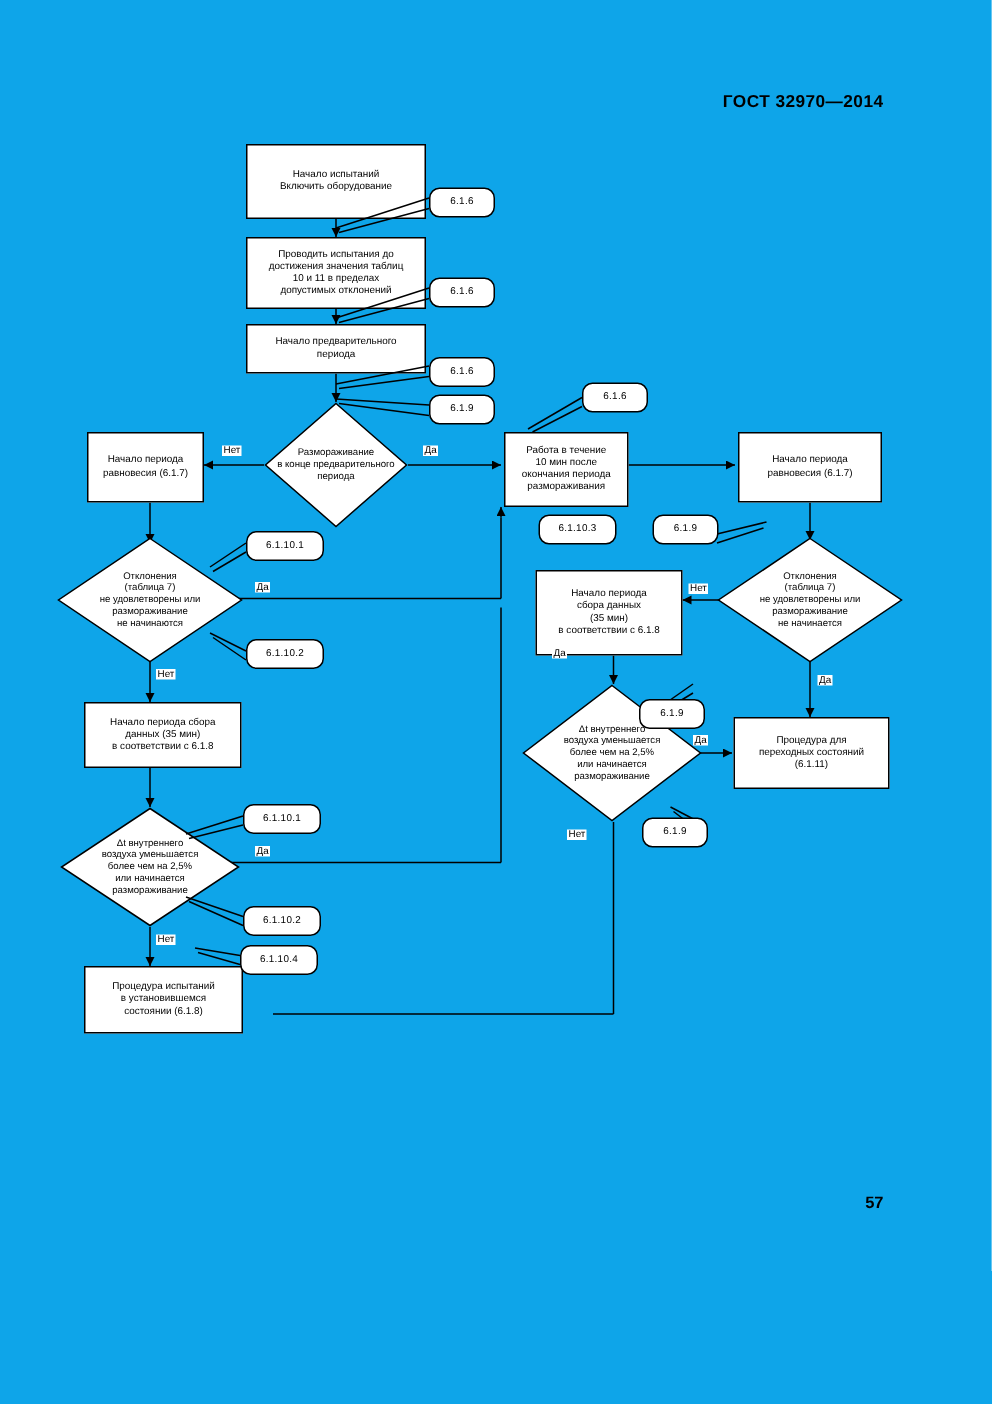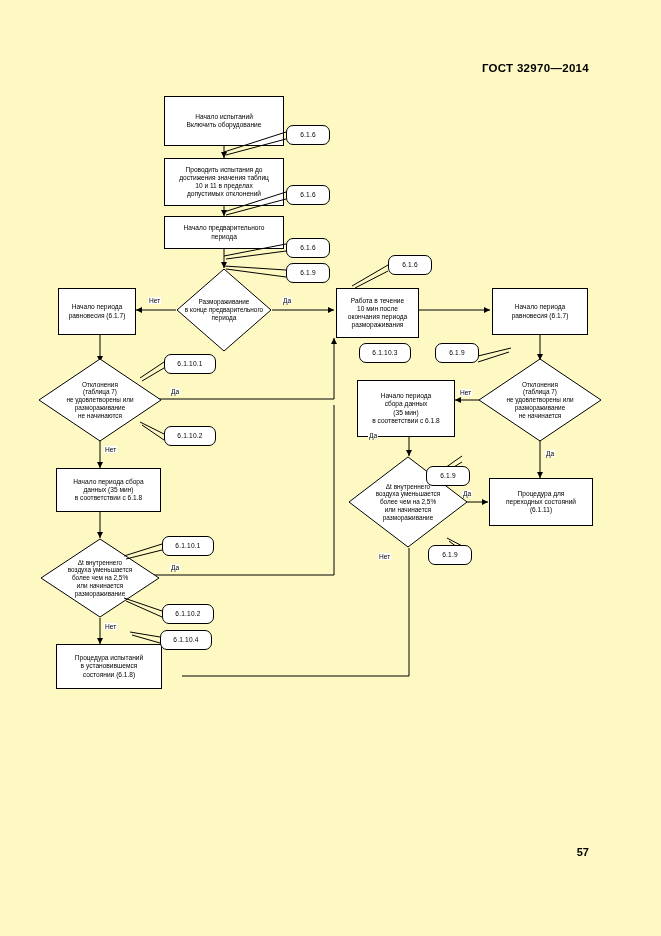--- a/index.html
+++ b/index.html
@@ -1,21 +1,21 @@
 <!DOCTYPE html>
 <html><head>
 <meta charset="utf-8">
 <style>
   html,body{margin:0;padding:0;background:#ffffff;}
   body{width:661px;height:936px;position:relative;overflow:hidden;
        font-family:"Liberation Sans", sans-serif;color:#000;}
-  .page{position:absolute;inset:0;background:#fef9c3;}
+  .page{position:absolute;inset:0;background:#0ea5e9;}
 
   .hdr{position:absolute;right:72px;top:62px;font-size:11.5px;font-weight:bold;letter-spacing:.3px;}
-  .pageno{position:absolute;right:72px;top:846px;font-size:11px;font-weight:bold;padding-left:12px;}
+  .pageno{position:absolute;right:72px;top:796px;font-size:11px;font-weight:bold;padding-left:12px;}
   .caption{position:absolute;left:0;right:0;top:705px;text-align:center;font-size:9.5px;letter-spacing:.4px;}
 
   .fig{position:absolute;left:0;top:0;width:661px;height:720px;}
   svg.lines{position:absolute;left:0;top:0;width:661px;height:720px;overflow:visible;}
 
   .node{position:absolute;box-sizing:border-box;display:flex;align-items:center;
         justify-content:center;text-align:center;line-height:1.22;}
   .box{border:1px solid #000;background:#fff;font-size:6.6px;padding:2px 3px;}
   .ref{border:1px solid #000;border-radius:7px;background:#fff;font-size:6.6px;
        letter-spacing:.2px;}

